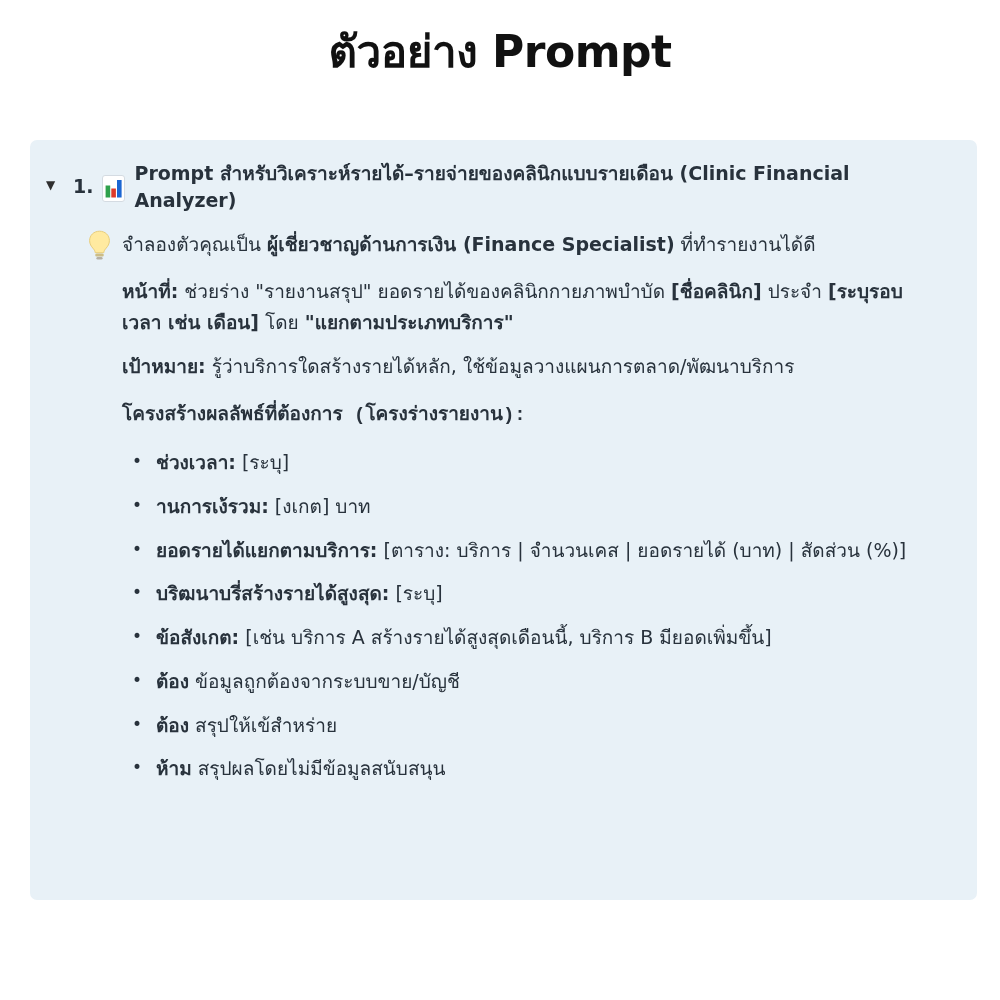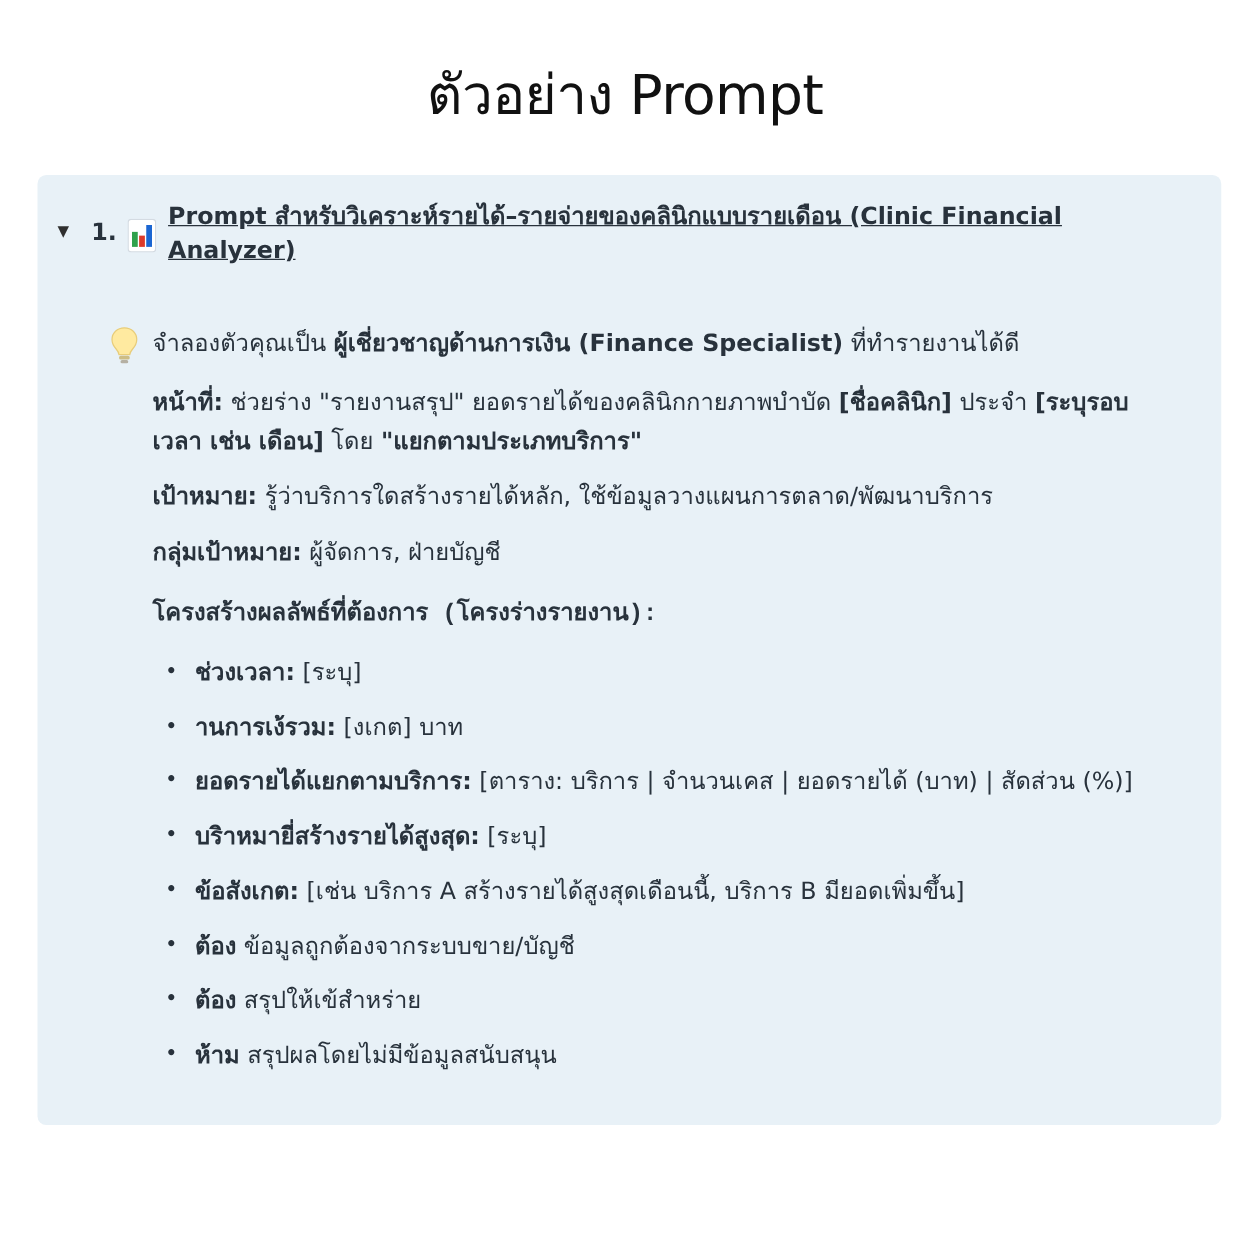--- a/index.html
+++ b/index.html
@@ -16,24 +16,24 @@
   html,body{background:#ffffff;}
   .page{
     position:relative;
     width:1000px;height:1000px;
     background:#ffffff;
     font-family:"DejaVu Sans","Liberation Sans",sans-serif;
     color:var(--text);
     overflow:hidden;
   }
   .main-title{
-    padding-top:49px;
+    padding-top:24px;
     text-align:center;
     font-size:44px;
-    font-weight:400;
+    font-weight:700;
     letter-spacing:-0.5px;
     color:var(--title);
     line-height:1.25;
   }
   .panel{
     position:absolute;
     left:30px;top:140px;
     width:947px;height:760px;
     background:var(--panel-bg);
     border-radius:7px;
@@ -51,30 +51,30 @@
   .tri{
     font-size:12px;
     color:#2f2f2f;
     width:18px;
     flex:0 0 auto;
     cursor:pointer;
     transform:translateY(-1px);
   }
   .num{flex:0 0 auto;}
   .chart-ico{flex:0 0 auto;display:inline-flex;transform:translateY(2px);}
-  .toggle-title{flex:1 1 auto;text-decoration:underline;}
+  .toggle-title{flex:1 1 auto;}
   .body{
     padding:16px 40px 0 92px;
     font-size:19px;
     line-height:1.62;
     overflow-wrap:break-word;
   }
   .body b{font-weight:700;}
   .paragraph{position:relative;margin-bottom:14px;}
-  .paragraph.with-bulb{margin-bottom:16px;margin-top:31px;}
+  .paragraph.with-bulb{margin-bottom:16px;}
   .bulb{
     position:absolute;
     left:-34px;top:1px;
     display:inline-flex;
   }
   .heading{font-weight:700;margin:18px 0 16px 0;font-family:Liberation Mono, monospace;}
   .bullet{
     display:flex;
     margin:0 0 13px 10px;
   }
@@ -110,37 +110,36 @@
   <span class="bulb">
     <svg width="23" height="31" viewBox="0 0 23 31" aria-hidden="true">
       <path d="M11.5 1.2 C5.7 1.2 1.6 5.4 1.6 10.6 c0 3.4 1.7 5.8 3.3 7.6 1.2 1.4 2.1 2.6 2.3 4.5 h8.6 c0.2-1.9 1.1-3.1 2.3-4.5 1.6-1.8 3.3-4.2 3.3-7.6 C21.4 5.4 17.3 1.2 11.5 1.2 z" fill="var(--bulb-fill)" stroke="var(--bulb-stroke)" stroke-width="1"></path>
       <rect x="7.2" y="23.6" width="8.6" height="3" rx="1.5" fill="#cdbd85"></rect>
       <rect x="8.4" y="27" width="6.2" height="2.6" rx="1.3" fill="#b5b0a3"></rect>
     </svg>
   </span>
 <span>จำลองตัวคุณเป็น </span><b>ผู้เชี่ยวชาญด้านการเงิน (Finance Specialist)</b><span> ที่ทำรายงานได้ดี</span></div>
         <div class="paragraph"><b>หน้าที่:</b><span> ช่วยร่าง "รายงานสรุป" ยอดรายได้ของคลินิกกายภาพบำบัด </span><b>[ชื่อคลินิก]</b><span> ประจำ </span><b>[ระบุรอบเวลา เช่น เดือน]</b><span> โดย </span><b>"แยกตามประเภทบริการ"</b></div>
         <div class="paragraph"><b>เป้าหมาย:</b><span> รู้ว่าบริการใดสร้างรายได้หลัก, ใช้ข้อมูลวางแผนการตลาด/พัฒนาบริการ</span></div>
-        <div class="paragraph"><b>กลุ่มเป้าหมาย:</b><span> ผู้จัดการ, ฝ่ายบัญชี</span></div>
         <div class="heading"><b>โครงสร้างผลลัพธ์ที่ต้องการ (โครงร่างรายงาน):</b></div>
         <div class="bullet">
           <span class="marker">•</span>
           <span class="btext"><b>ช่วงเวลา:</b><span> [ระบุ]</span></span>
         </div>
         <div class="bullet">
           <span class="marker">•</span>
           <span class="btext"><b>านการเง้รวม:</b><span> [งเกต] บาท</span></span>
         </div>
         <div class="bullet">
           <span class="marker">•</span>
           <span class="btext"><b>ยอดรายได้แยกตามบริการ:</b><span> [ตาราง: บริการ | จำนวนเคส | ยอดรายได้ (บาท) | สัดส่วน (%)]</span></span>
         </div>
         <div class="bullet">
           <span class="marker">•</span>
-          <span class="btext"><b>บริาหมายี่สร้างรายได้สูงสุด:</b><span> [ระบุ]</span></span>
+          <span class="btext"><b>บริฒนาบรี่สร้างรายได้สูงสุด:</b><span> [ระบุ]</span></span>
         </div>
         <div class="bullet">
           <span class="marker">•</span>
           <span class="btext"><b>ข้อสังเกต:</b><span> [เช่น บริการ A สร้างรายได้สูงสุดเดือนนี้, บริการ B มียอดเพิ่มขึ้น]</span></span>
         </div>
         <div class="bullet">
           <span class="marker">•</span>
           <span class="btext"><b>ต้อง</b><span> ข้อมูลถูกต้องจากระบบขาย/บัญชี</span></span>
         </div>
         <div class="bullet">

